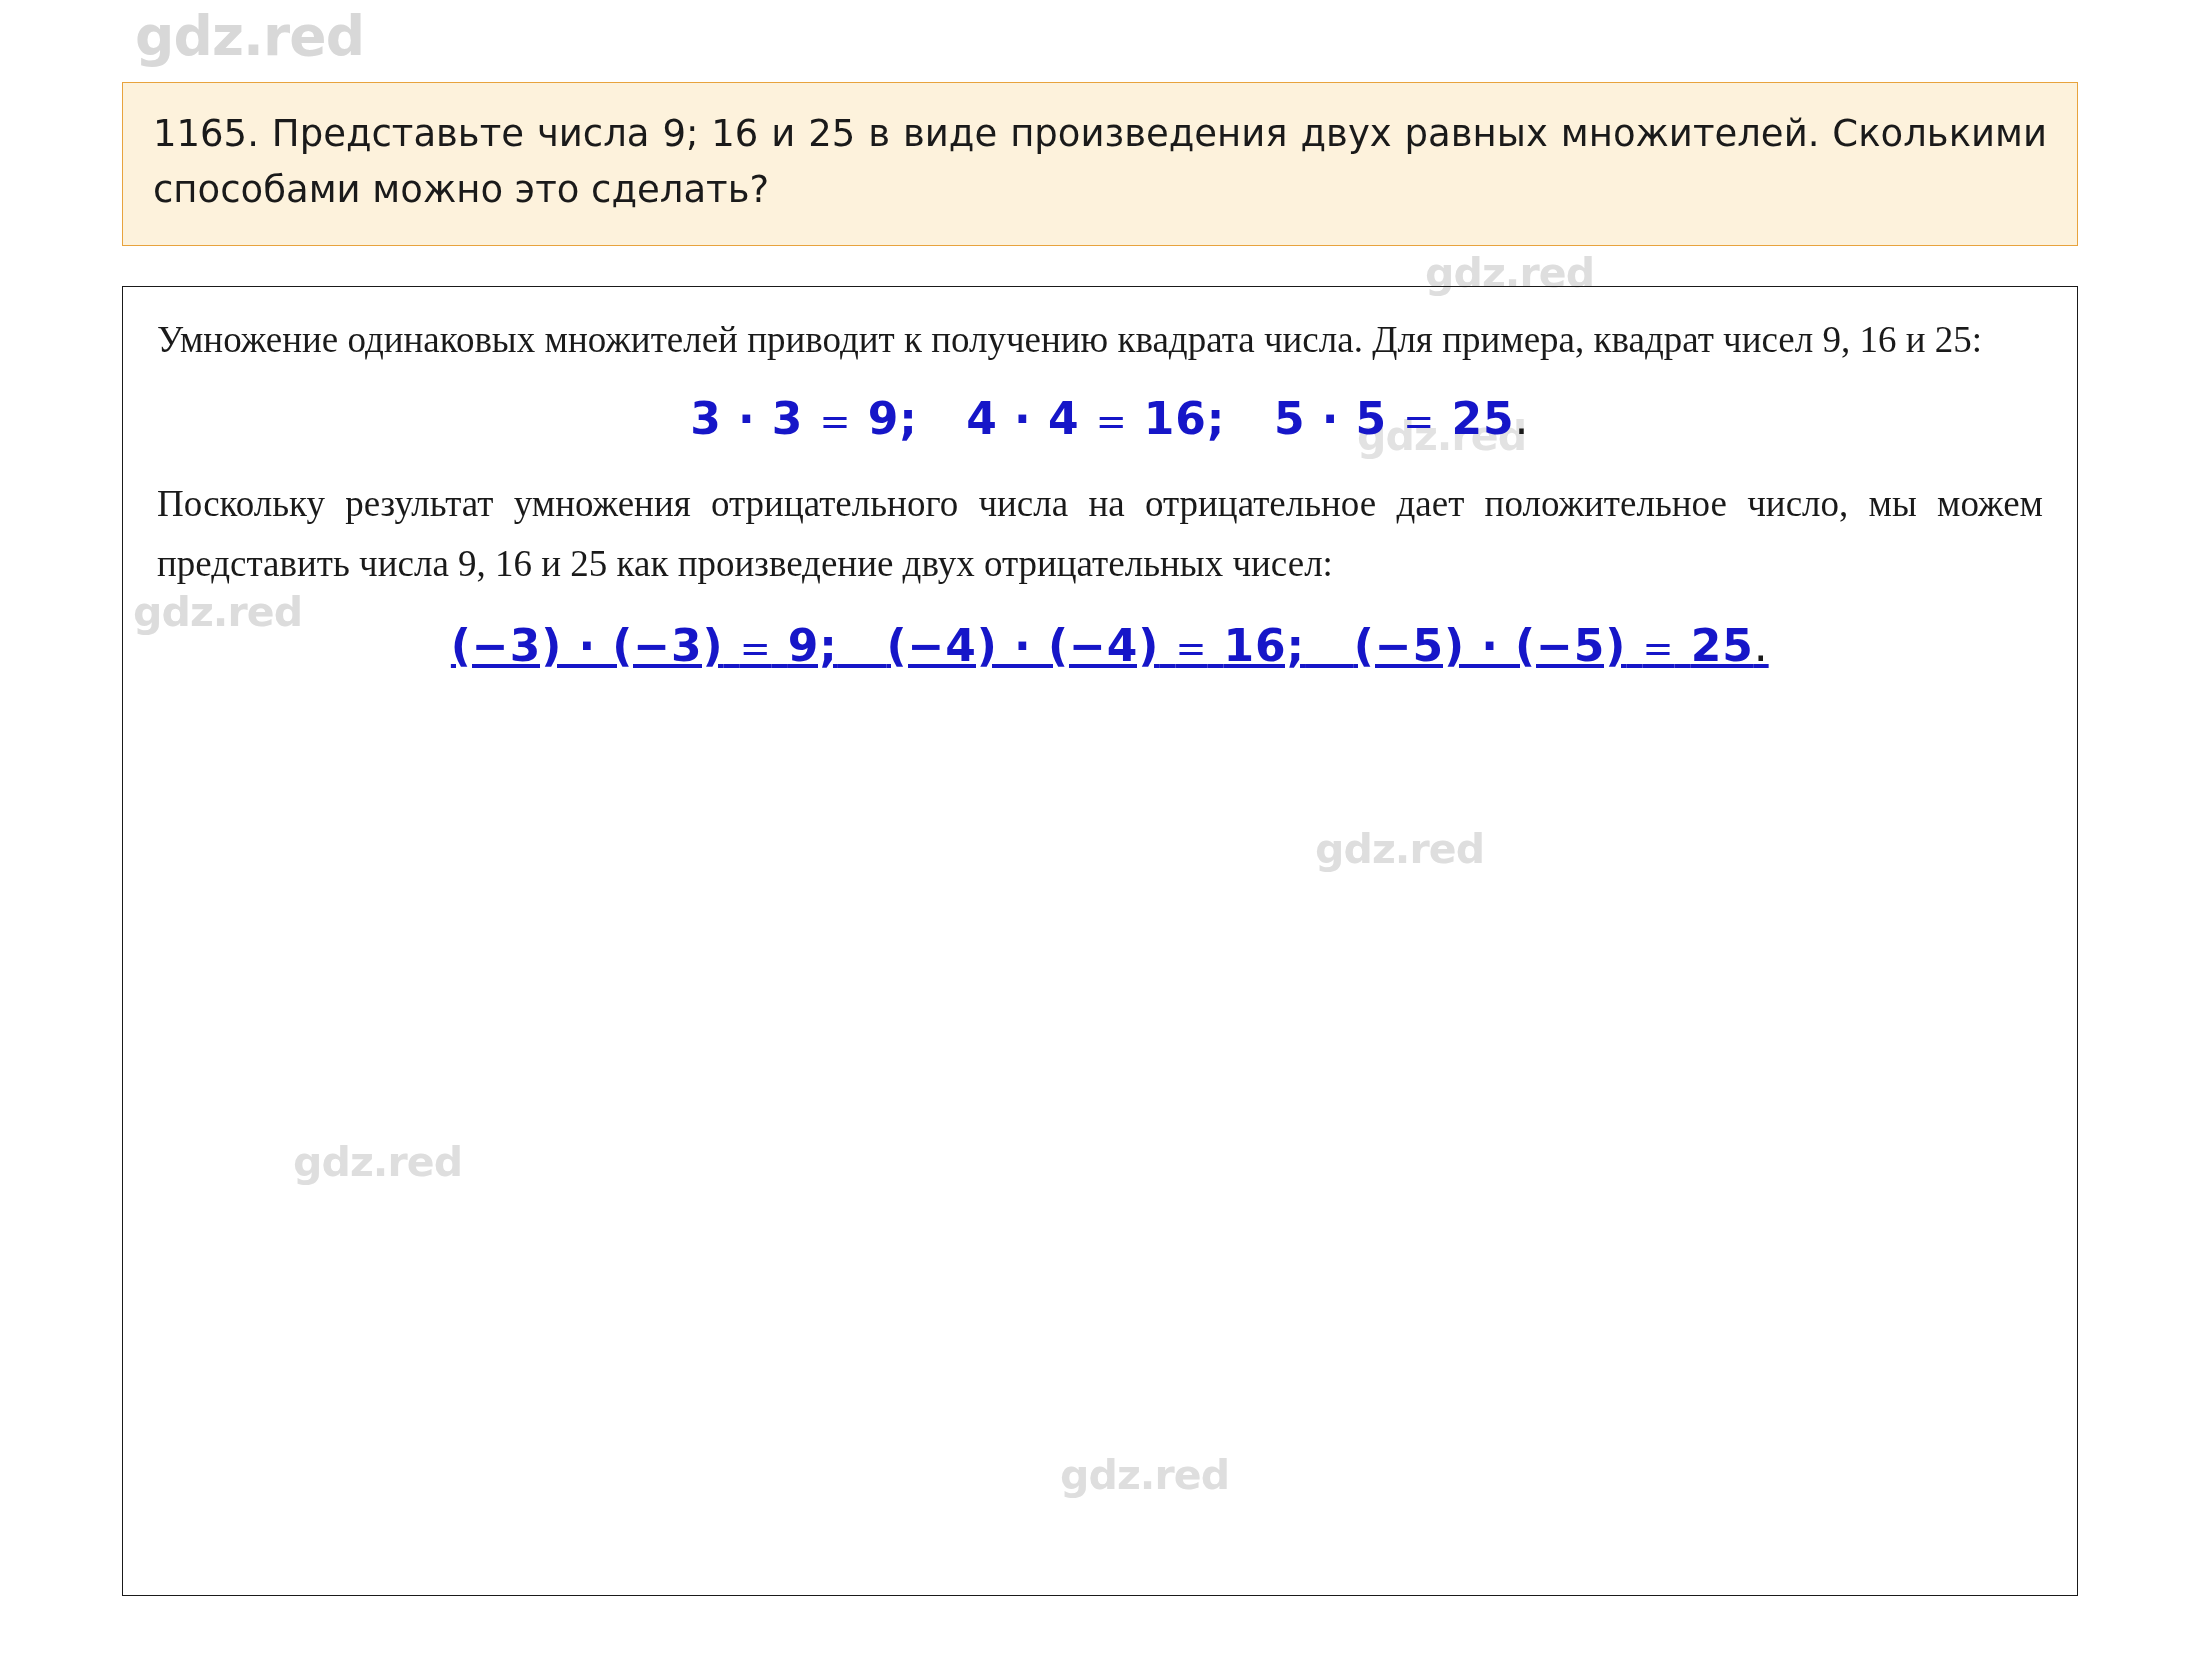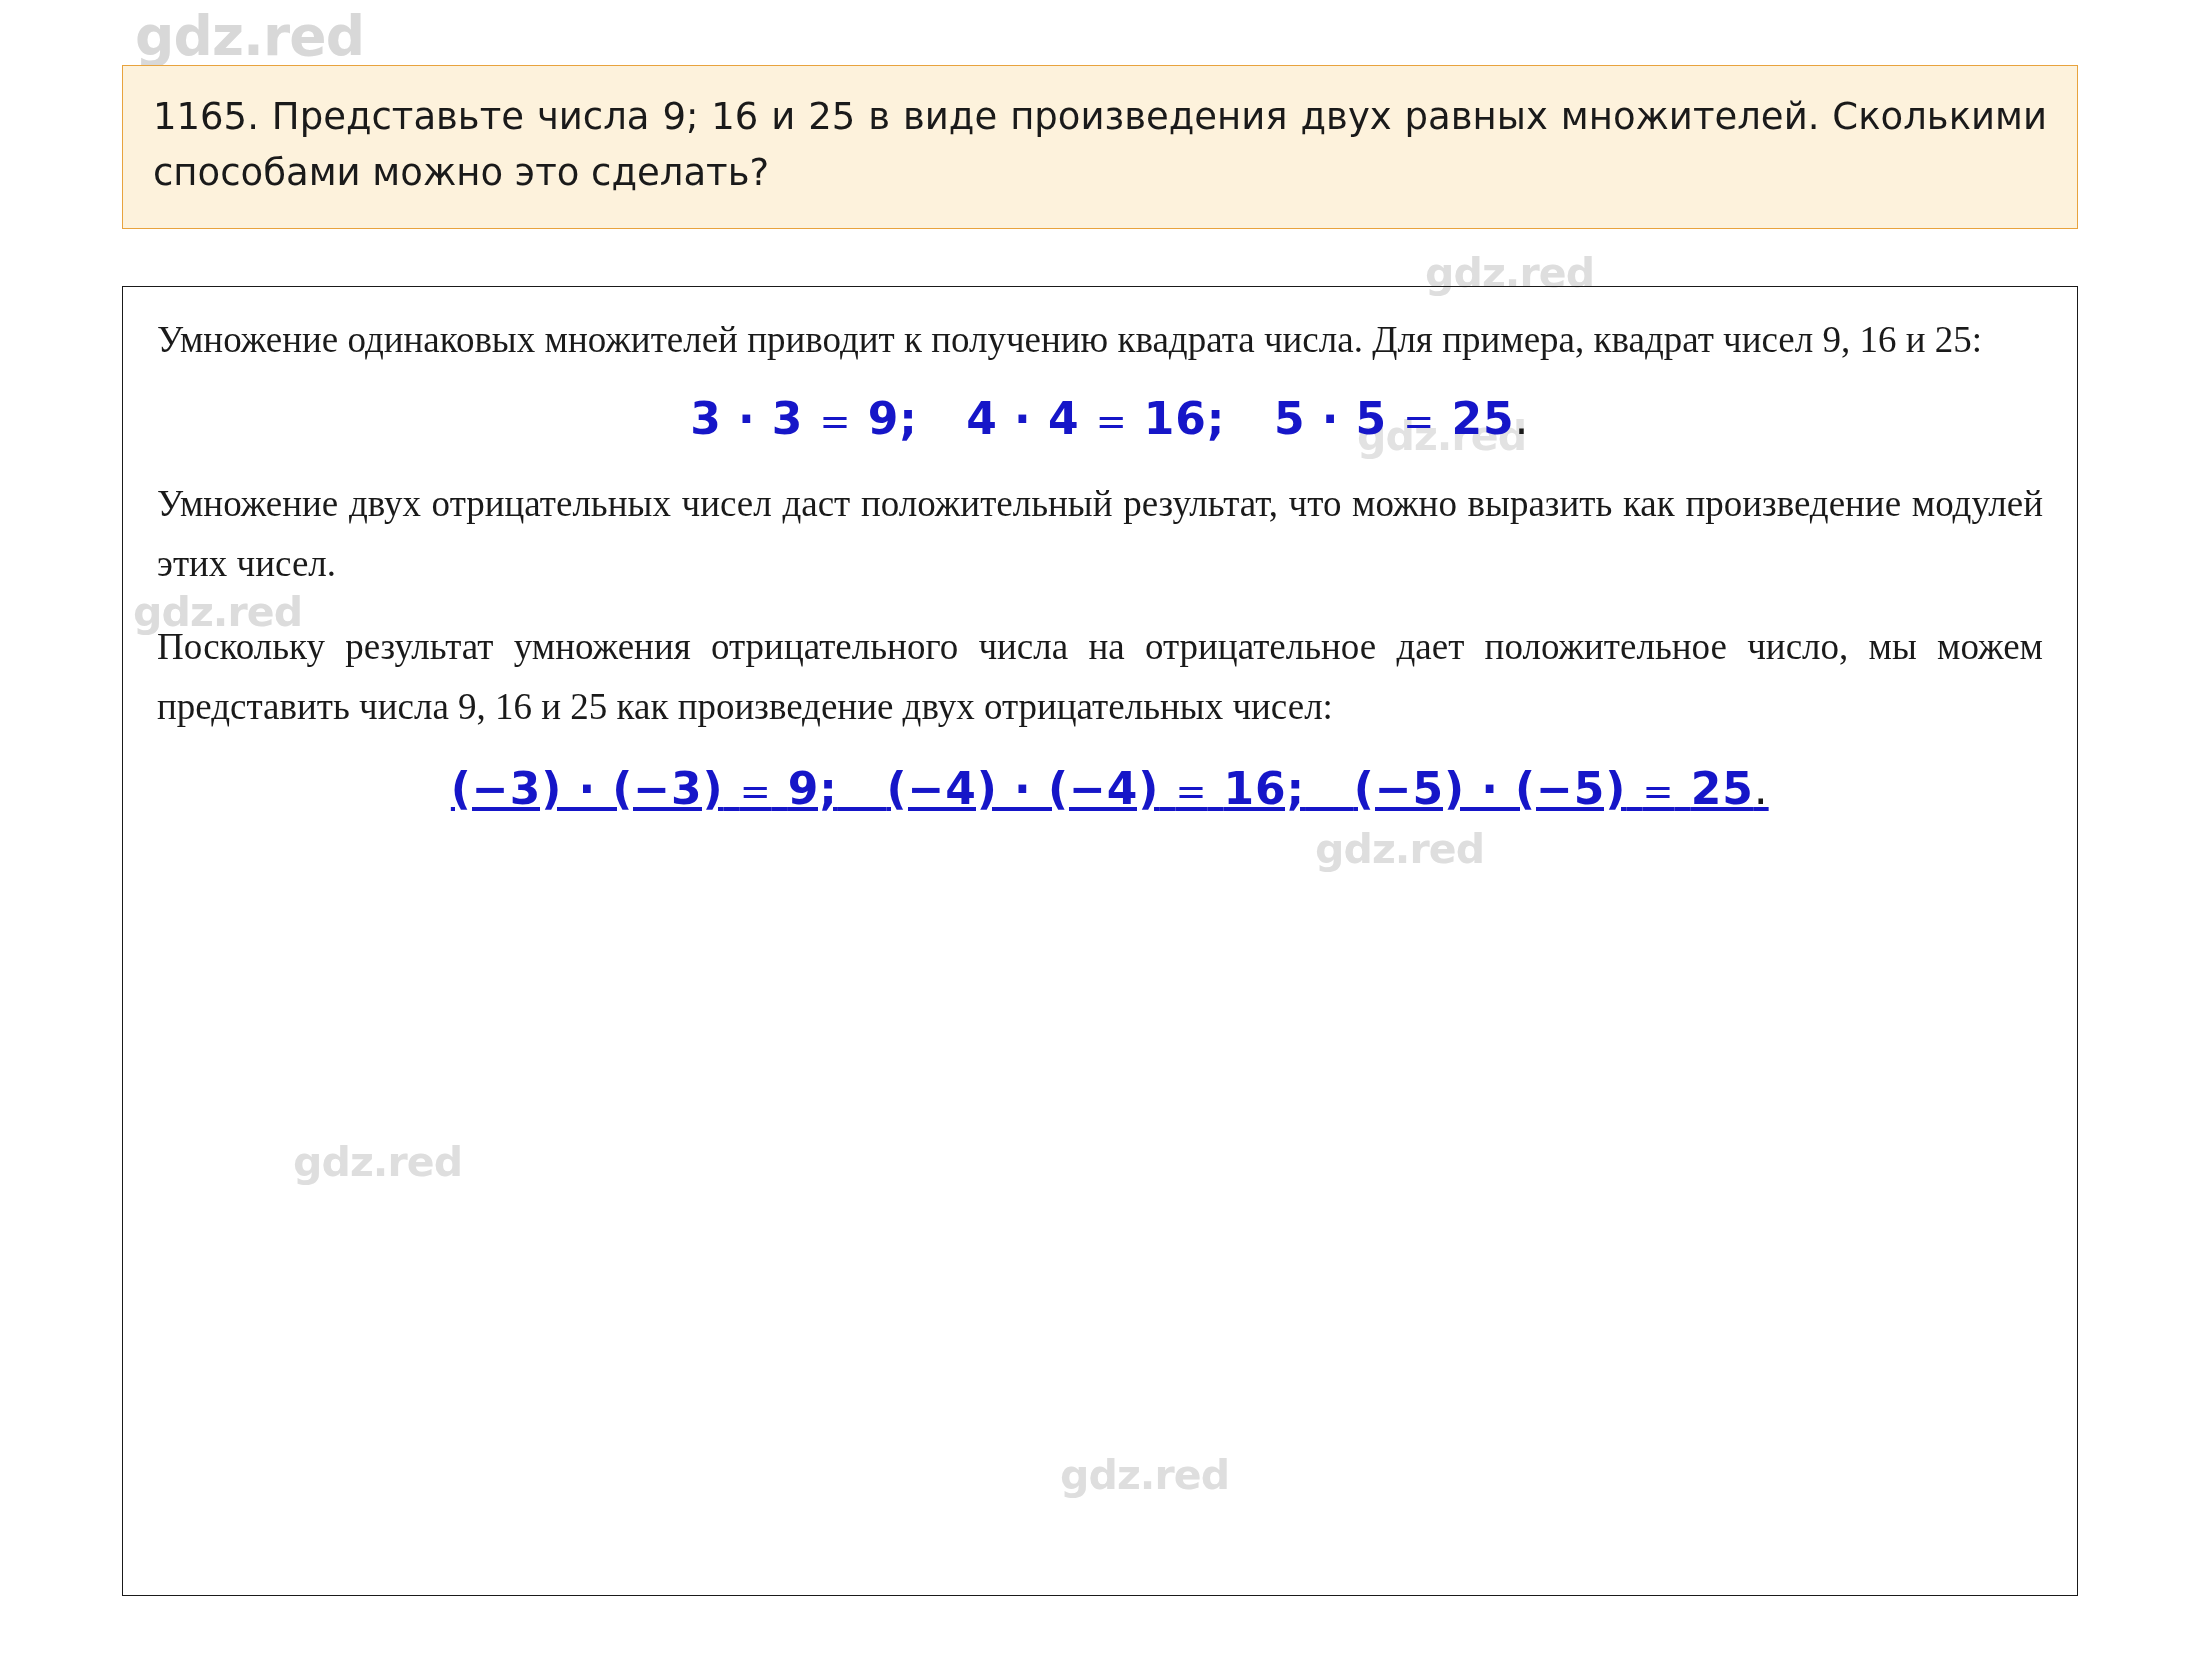--- a/index.html
+++ b/index.html
@@ -39,21 +39,21 @@
   .wm-3 { left: 1357px; top: 412px;  font-size: 41px; color: #e2e2e2; }
   .wm-4 { left: 133px;  top: 588px;  font-size: 41px; color: #dcdcdc; }
   .wm-5 { left: 1315px; top: 825px;  font-size: 41px; color: #dedede; }
   .wm-6 { left: 293px;  top: 1138px; font-size: 41px; color: #dedede; }
   .wm-7 { left: 1060px; top: 1451px; font-size: 41px; color: #dedede; }
 
   
   .task-box {
     position: absolute;
     left: 122px;
-    top: 65px;
+    top: 82px;
     width: 1956px;
     box-sizing: border-box;
     border: 1.8px solid #e8a33d;
     background: #fdf2dc;
     padding: 23px 30px 26.6px 30px;
   }
   .task-text {
     font-family: "DejaVu Sans", sans-serif;
     font-size: 37px;
     line-height: 1.52;
@@ -131,21 +131,20 @@
       &nbsp;
       <span>4 · 4</span>
       <span class="eq">=</span>
       <span>16;</span>
       &nbsp;
       <span>5 · 5</span>
       <span class="eq">=</span>
       <span>25</span><span class="tail">.</span>
     </div>
 
-    <p class="para">Умножение двух отрицательных чисел даст положительный результат, что можно выразить как произведение модулей этих чисел.</p>
 
     <p class="para">Поскольку результат умножения отрицательного числа на отрицательное дает положительное число, мы можем представить числа 9, 16 и 25 как произведение двух отрицательных чисел:</p>
 
     <div class="formula formula-2">
       <span>(−3) · (−3)</span>
       <span class="eq">=</span>
       <span>9;</span>
       &nbsp;
       <span>(−4) · (−4)</span>
       <span class="eq">=</span>

